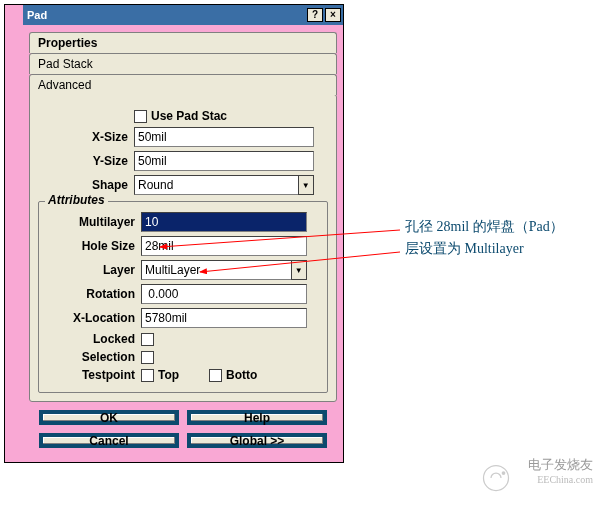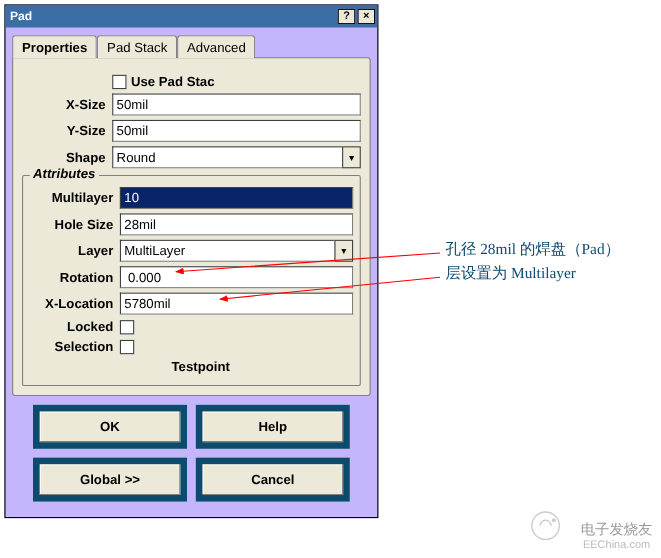--- a/index.html
+++ b/index.html
@@ -8,21 +8,22 @@
     font-family: "MS Sans Serif", Tahoma, sans-serif;
     font-size: 11px;
     background: #fff;
     position: relative;
     width: 601px; height: 507px;
   }
   .dialog {
     position: absolute; top: 4px; left: 4px;
     width: 340px;
     border: 1px solid #000;
-    background: #c4b5fd;
+    background: #f9a8d4;
+    padding-left: 18px;
   }
   .titlebar {
     background: linear-gradient(#3a6ea5, #3a6ea5);
     color: #fff;
     display: flex; align-items: center;
     height: 20px;
     padding: 0 2px 0 4px;
     font-weight: bold;
   }
   .titlebar .title { flex: 1; }
@@ -36,20 +37,21 @@
     color: #000;
     font-weight: bold;
   }
   .client {
     padding: 6px;
   }
   .tabs {
     display: flex;
     position: relative;
     top: 1px;
+    flex-direction: column;
   }
   .tab {
     border: 1px solid #808080;
     border-bottom: none;
     background: #ece9d8;
     padding: 3px 8px;
     margin-right: 0;
     border-radius: 3px 3px 0 0;
     font-weight: bold;
     font-size: 12px;
@@ -61,22 +63,21 @@
   }
   .tab.inactive { font-weight: normal; }
   .panel {
     border: 1px solid #808080;
     border-radius: 0 3px 3px 3px;
     padding: 10px 8px 8px;
     background: #ece9d8;
   }
   .row {
     display: flex; align-items: center;
-    margin: 4px 0;
-    justify-content: center;
+    margin: 4px 14px;
   }
   .row .lbl {
     width: 82px;
     text-align: right;
     padding-right: 6px;
     font-size: 12px;
     font-weight: bold;
   }
   .row .val {
     flex: 1;
@@ -127,22 +128,22 @@
     margin-right:4px;
   }
   .btns {
     display:flex; flex-wrap:wrap;
     padding: 8px;
     gap:8px;
     justify-content: center;
   }
   .btn {
     width: 140px;
-    height: 40px;
-    border:6px solid #0c4a6e;
+    height: 15px;
+    border:4px solid #0c4a6e;
     background:#ece9d8;
     box-shadow: inset -1px -1px #808080, inset 1px 1px #fff;
     font-size:12px;
     font-weight:bold;
     display:flex; align-items:center; justify-content:center;
   }
   
   .anno {
     position:absolute;
     color:#0c4a6e;
@@ -150,28 +151,28 @@
     font-family: SimSun, serif;
   }
   svg.arrows {
     position:absolute; top:0; left:0;
     width:601px; height:507px;
     pointer-events:none;
   }
   
   .wm {
     position:absolute;
-    right:8px; bottom:6px;
-    text-align:center;
+    right:8px; bottom:22px;
+    text-align:right;
     color:#999;
     font-size:12px;
     font-family: Arial, sans-serif;
   }
   .wm .cn { font-family: SimSun, serif; color:#999; font-size:13px;}
-  .wm .en { color:#bbb; font-size:10px; }
+  .wm .en { color:#bbb; font-size:10px;font-family:Liberation Serif, serif; }
   .wm-icon {
     position:absolute;
     right:90px; bottom:14px;
     width:30px; height:30px;
     color:#ccc;
   }
 </style>
 </head>
 <body>
 
@@ -262,29 +263,35 @@
             </span>
         </div>
         <div class="row">
           <span class="lbl">Selection</span>
           <span class="val">
               <span class="chk"></span>
             </span>
         </div>
         <div class="row">
           <span class="lbl">Testpoint</span>
+          <span class="val">
+            <span class="chk"></span>
+            <span style="font-weight:bold;font-size:12px;margin-right:30px">Top</span>
+            <span class="chk"></span>
+            <span style="font-weight:bold;font-size:12px">Botto</span>
+          </span>
         </div>
       </div>
     </div>
 
     <div class="btns">
       <div class="btn">OK</div>
       <div class="btn">Help</div>
+      <div class="btn">Cancel</div>
       <div class="btn">Global &gt;&gt;</div>
-      <div class="btn">Cancel</div>
     </div>
   </div>
 </div>
 
 <svg class="arrows">
   <defs>
     <marker id="ah" markerWidth="8" markerHeight="8" refX="7" refY="3" orient="auto">
       <path d="M0,0 L8,3 L0,6 Z" fill="#ff0000"></path>
     </marker>
   </defs>

